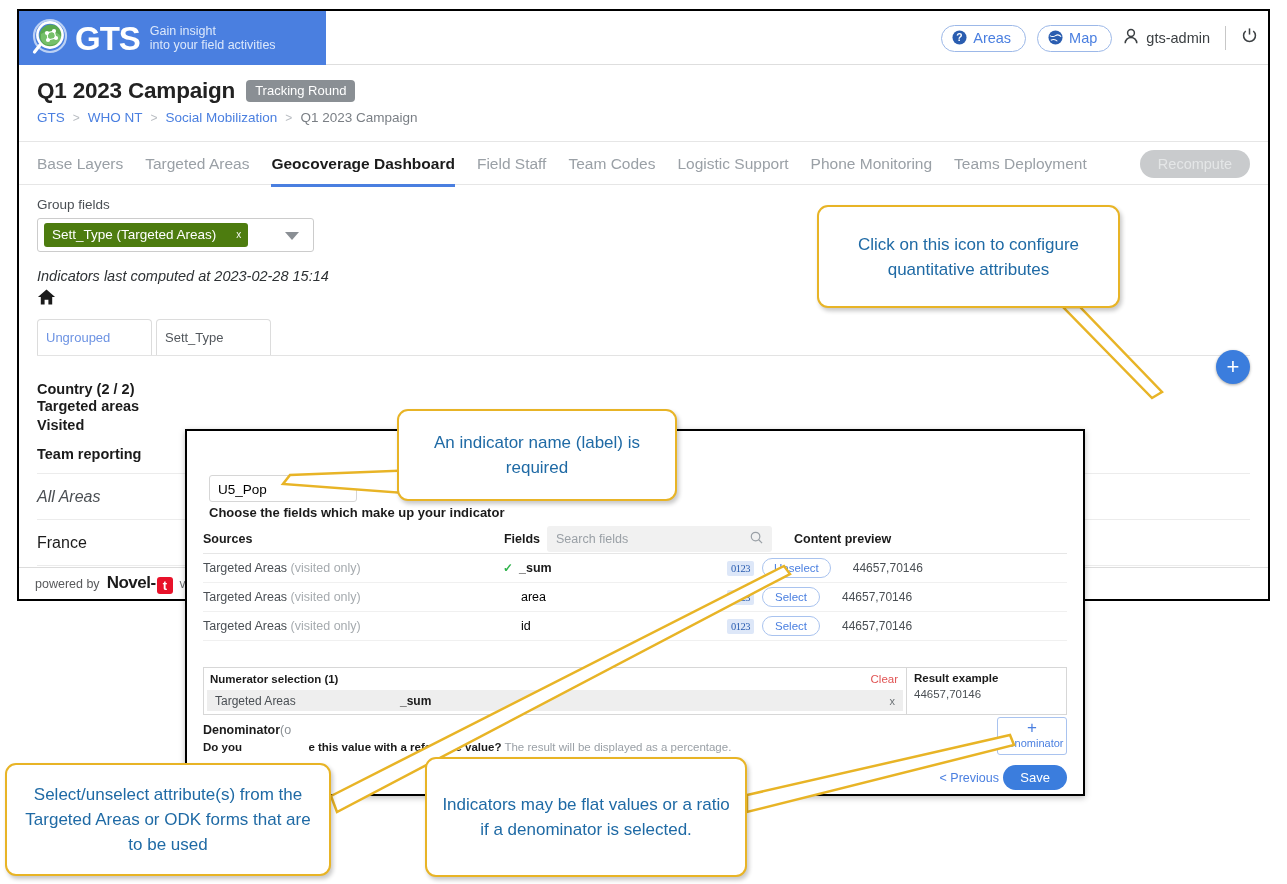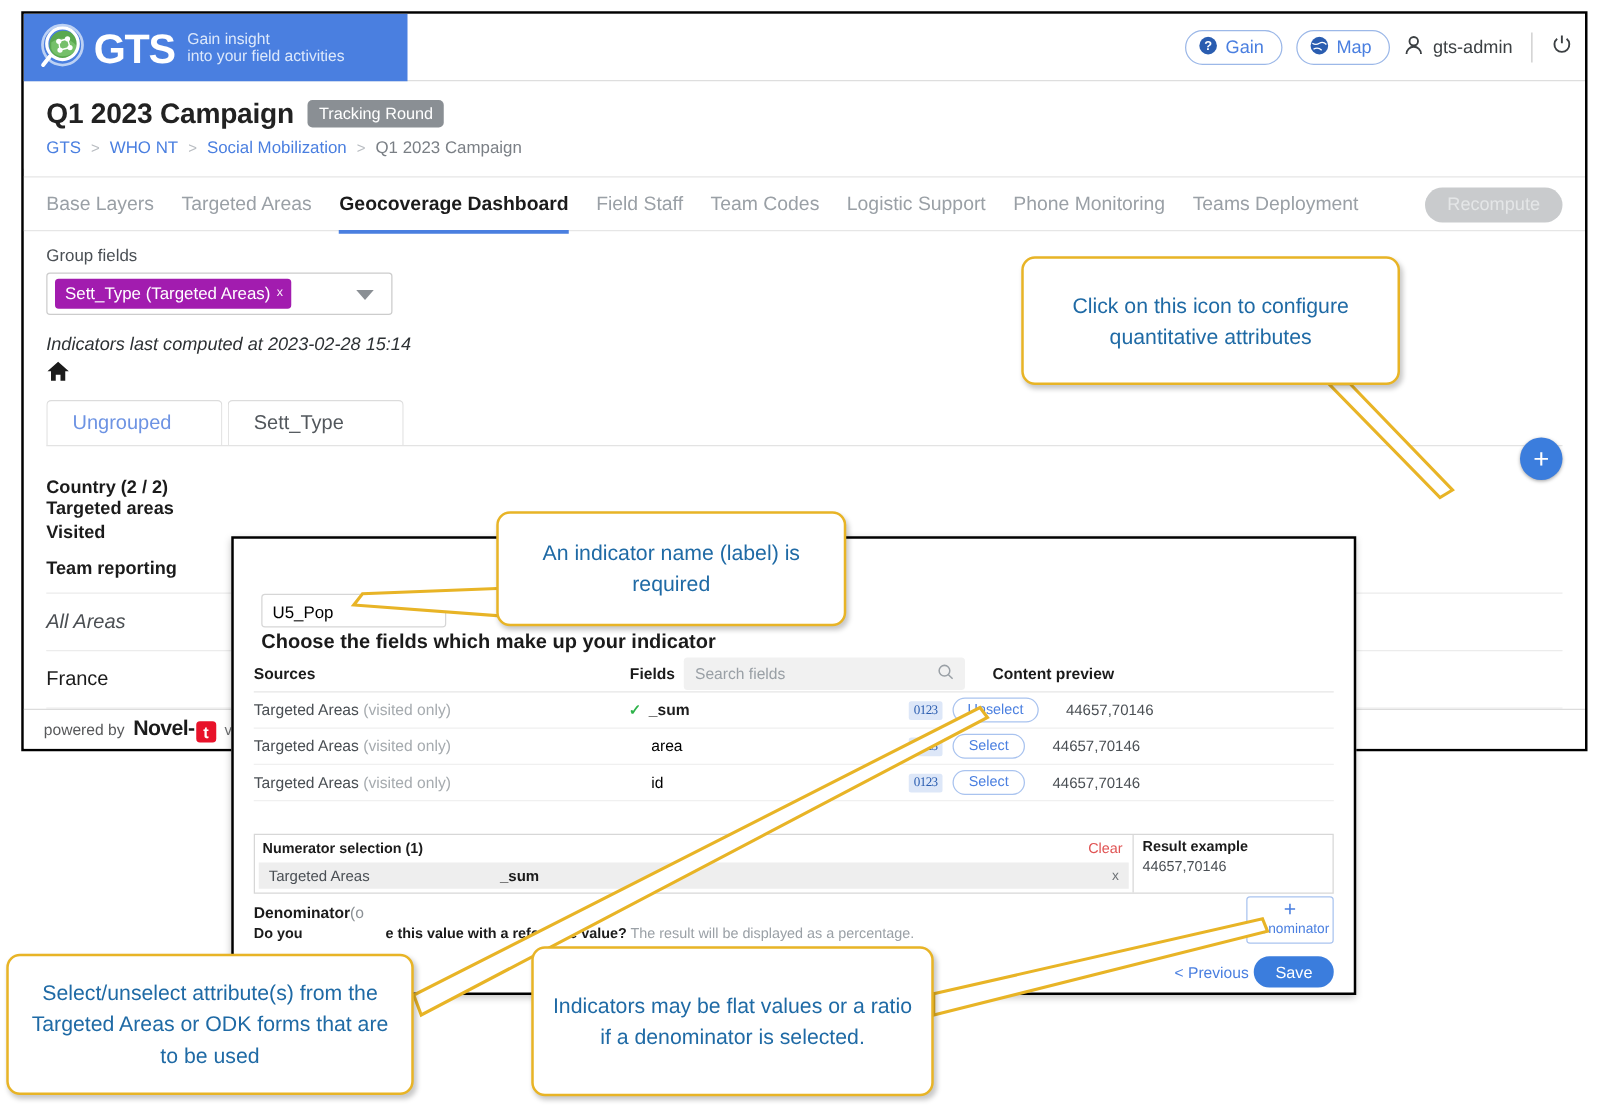--- a/index.html
+++ b/index.html
@@ -86,39 +86,39 @@
   }
 
   
   .dash { padding: 12px 0 0 18px; position:relative; }
   .lbl-small { font-size: 13.5px; color:#4a4f54; }
   .groupfield-box {
     margin-top: 6px; width: 277px; height: 34px; border:1px solid #ccc; border-radius:3px;
     display:flex; align-items:center; padding: 0 6px; background:#fff; position:relative;
   }
   .chip {
-    background:#a21caf; color:#fff; font-size:13.5px; border-radius:3px;
-    padding: 4px 7px 5px 8px; display:flex; align-items:center; gap:5px;
+    background:#4d7c0f; color:#fff; font-size:13.5px; border-radius:3px;
+    padding: 4px 7px 5px 8px; display:flex; align-items:center; gap:20px;
   }
   .chip .x { font-size:10px; opacity:.95; }
   .caret {
     position:absolute; right: 14px; top: 13px;
     width:0; height:0; border-left:7px solid transparent; border-right:7px solid transparent;
     border-top: 8px solid #8a8f94;
   }
   .computed {
     margin-top: 16px; font-style: italic; font-size: 14.5px; color:#2d3134;
   }
   .homeicon { margin-top: 4px; font-size: 19px; color:#1b1b1b; }
 
   .gtabs { display:flex; margin-top: 8px; }
   .gtab {
-    width:141px; height:36px; border:1px solid #dcdcdc; border-bottom:none;
-    border-radius:4px 4px 0 0; display:flex; align-items:center; padding-left:20px;
-    font-size:16px; background:#fff; margin-right:4px;
+    width:115px; height:36px; border:1px solid #dcdcdc; border-bottom:none;
+    border-radius:4px 4px 0 0; display:flex; align-items:center; padding-left:8px;
+    font-size:13px; background:#fff; margin-right:4px;
   }
   .gtab.sel { color:#6d93e3; }
   .gtab.plain { color:#52575c; }
 
   .tablewrap { border-top:1px solid #e3e3e3; margin-right: 18px; }
   .thead { display:flex; align-items:flex-start; padding: 14px 0 11px 0; font-size:14.5px; font-weight:bold; color:#1b1b1b;flex-direction:column; }
   .th-country { width: 205px; padding-top: 11px; }
   .th-visited { width: 110px; line-height: 19px; }
   .th-team { width: 200px; padding-top: 11px; }
   .trow {
@@ -159,21 +159,21 @@
   .modal-title {
     position:absolute; left: 38px; top: 14px; font-size:16px; color:#3c4043;
   }
   .modal-close { position:absolute; right: 14px; top: 8px; font-size:19px; color:#3c4043; }
   .name-input {
     position:absolute; left:22px; top:44px; width:148px; height:27px;
     border:1px solid #d6d6d6; border-radius:3px; background:#fff;
     font-size:13.5px; color:#000000; padding: 0 8px; line-height:27px;
   }
   .choose-lbl {
-    position:absolute; left:22px; top:74px; font-size:16px; font-weight:bold; color:#1b1b1b;
+    position:absolute; left:22px; top:74px; font-size:13px; font-weight:bold; color:#1b1b1b;
   }
   .modal-table { position:absolute; left:16px; top:93px; right:16px; }
   .mt-head {
     display:flex; align-items:center; height:30px; font-size:12.5px; font-weight:bold; color:#1b1b1b;
     border-bottom:1px solid #e6e6e6;
   }
   .col-src { width: 300px; }
   .col-fields-lbl { width: 44px; text-align:right; padding-right:7px; }
   .searchbox {
     width: 225px; height: 26px; background:#f1f1f1; border-radius:3px;
@@ -280,21 +280,21 @@
       </div>
 
       <div class="topbar-right">
         <div class="pill">
           <span class="gl">
             <svg width="15" height="15" viewBox="0 0 16 16">
                 <circle cx="8" cy="8" r="7.5" fill="#2a5db0"></circle>
                 <text x="8" y="12" font-size="11" font-family="Liberation Sans, sans-serif" font-weight="bold" fill="#fff" text-anchor="middle">?</text>
               </svg>
           </span>
-          <span>Gain</span>
+          <span>Areas</span>
         </div>
         <div class="pill">
           <span class="gl">
             <svg width="15" height="15" viewBox="0 0 16 16">
                 <circle cx="8" cy="8" r="7.5" fill="#2a5db0"></circle>
                 <path d="M2 6 q3 2 6 0 q3 -2 6 1 M3 11 q4 -2 7 1" stroke="#fff" stroke-width="1.1" fill="none"></path>
               </svg>
           </span>
           <span>Map</span>
         </div>

